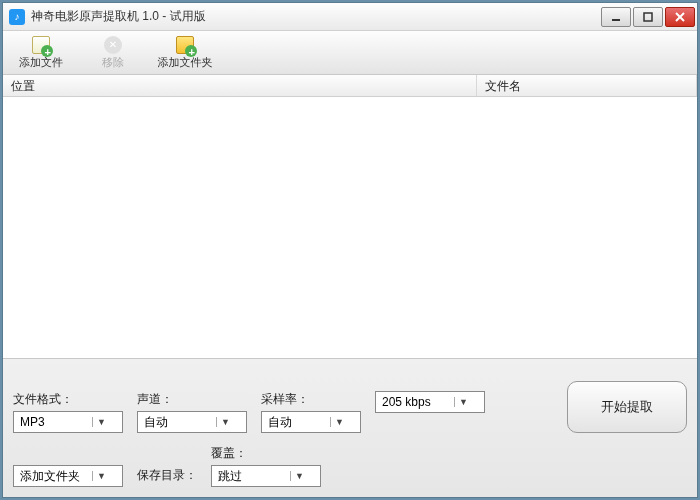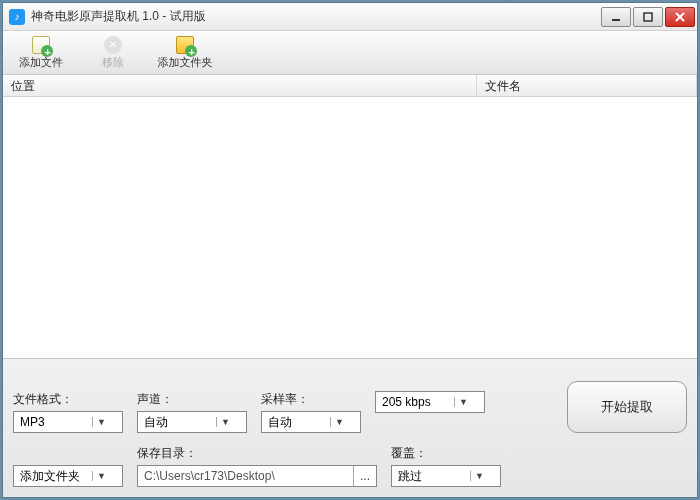--- a/index.html
+++ b/index.html
@@ -127,24 +127,20 @@
     </div>
     <div class="row" style="margin-bottom:0">
       <div class="field">
         <div class="combo w110">
             <span>添加文件夹</span>
             <span class="arrow">▼</span>
           </div>
       </div>
       <div class="field">
         <label>保存目录：</label>
-        <div class="pathbox">
-          <div class="pval">C:\Users\cr173\Desktop\</div>
-          <div class="browse">...</div>
-        </div>
       </div>
       <div class="field">
         <label>覆盖：</label>
         <div class="combo w110">
             <span>跳过</span>
             <span class="arrow">▼</span>
           </div>
       </div>
     </div>
   </div>

